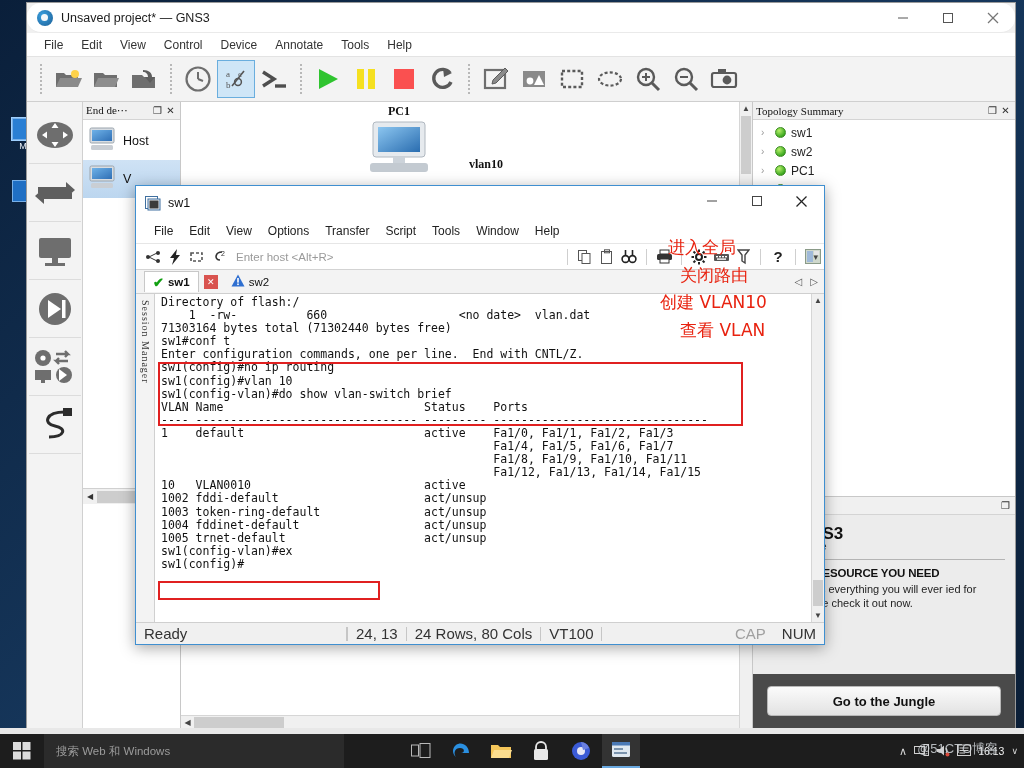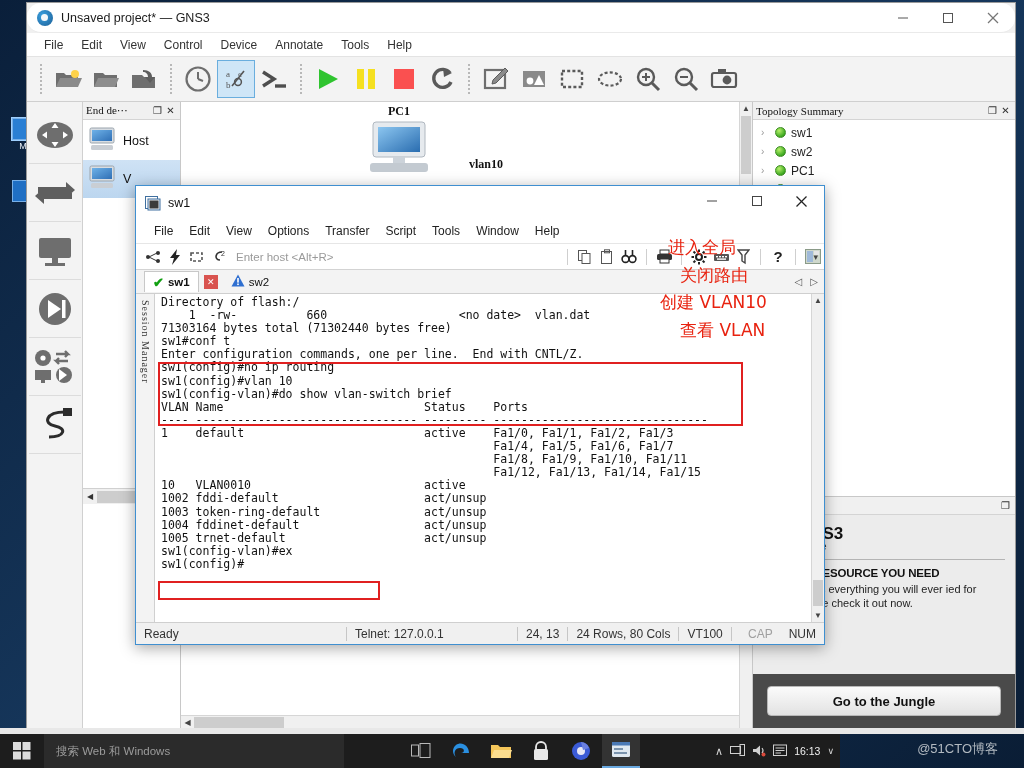--- a/index.html
+++ b/index.html
@@ -220,36 +220,36 @@
     overflow: hidden;
   }
   .term-scroll { width:13px; background:#f0f0f0; border-left:1px solid #d6d6d6; position:relative; }
   .term-scroll .arrow { height:13px; text-align:center; font-size:8px; line-height:13px; color:#444; }
   .term-scroll .arrow.bot { position:absolute; bottom:0; left:0; right:0; }
   .term-scroll .thumb { position:absolute; left:1px; right:1px; bottom:16px; height:26px; background:#cdcdcd; }
 
   .hl-box { position:absolute; border:2px solid #e02020; pointer-events:none; }
   .crt-status {
     height:22px; background:#f0f0f0; border-top:1px solid #cfcfcf;
-    display:flex; align-items:center; font-size:12px; color:#333;
+    display:flex; align-items:center; font-size:15px; color:#333;
   }
   .crt-status .cell { padding:0 8px; height:22px; display:flex; align-items:center; }
   .crt-status .div { width:1px; height:14px; background:#c6c6c6; }
   .crt-status .grow { flex:1; }
   .crt-status .dim { color:#a0a0a0; }
 
   .cn-ann {
     position:absolute; color:#e8220f; font-size:17px;
     font-family:"DejaVu Sans", sans-serif; font-weight:500;
     white-space:nowrap; letter-spacing:0px;
   }
 
   
   .taskbar {
-    position:absolute; left:0; bottom:0; width:840px; height:34px;
+    position:absolute; left:0; bottom:0; width:1024px; height:34px;
     background:#1d1d1d; display:flex; align-items:center;
   }
   .start {
     width:44px; height:34px; display:flex; align-items:center; justify-content:center;
   }
   .tb-search {
     width: 300px; height:34px; background:#2b2b2b; display:flex; align-items:center;
     padding-left:12px; color:#9b9b9b; font-size:11.5px;
   }
   .tb-apps { display:flex; align-items:center; gap:2px; margin-left:58px; }
@@ -803,21 +803,20 @@
         <div class="arrow bot">▼</div>
       </div>
 
       <div class="hl-box" style="left:22px; top:68px; width:585px; height:64px;"></div>
       <div class="hl-box" style="left:22px; top:287px; width:222px; height:19px;"></div>
     </div>
 
     <div class="crt-status">
       <div class="cell" style="width:210px;">Ready</div>
       <div class="div"></div>
-      <div class="cell" style="width:170px;">Telnet: 127.0.0.1</div>
       <div class="div"></div>
       <div class="cell">24, 13</div>
       <div class="div"></div>
       <div class="cell">24 Rows, 80 Cols</div>
       <div class="div"></div>
       <div class="cell">VT100</div>
       <div class="div"></div>
       <div class="grow"></div>
       <div class="cell dim">CAP</div>
       <div class="cell">NUM</div>

